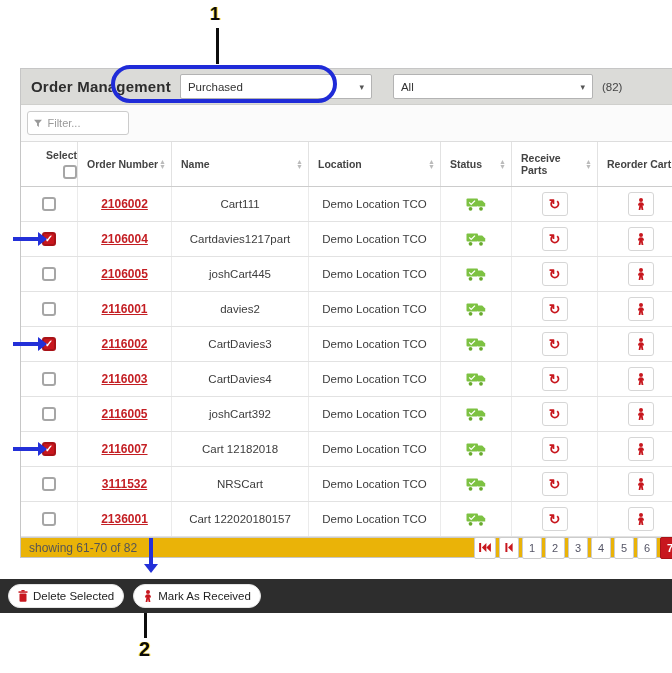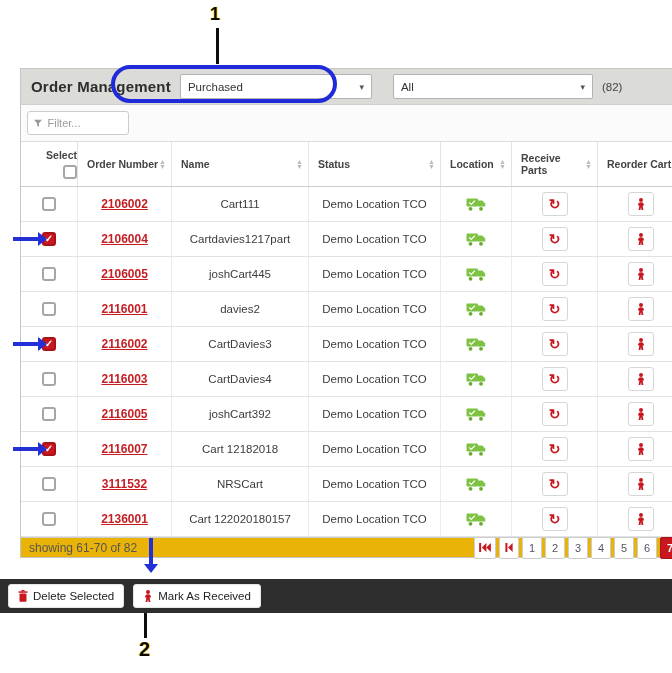--- a/index.html
+++ b/index.html
@@ -112,21 +112,21 @@
     font-size:11px; color:#556; cursor:pointer; padding:0 4px;
     font-family:"Liberation Sans", sans-serif;
   }
   .page-btn.active { background:#c8171e; border-color:#a91217; color:#fff; font-weight:bold; }
   
   #action-bar {
     position:absolute; left:0; top:579px; width:672px; height:34px;
     background:#2d2d2d; display:flex; align-items:center; padding-left:8px; gap:9px;
   }
   .action-btn {
-    height:24px; background:#fff; border:1px solid #e5e5e5; border-radius:3px;
+    height:24px; background:#fff; border:1px solid #e5e5e5; border-radius:12px;
     display:flex; align-items:center; gap:5px; padding:0 9px;
     font-size:11.5px; color:#222; cursor:pointer; font-family:"Liberation Sans", sans-serif;
   }
 </style>
 </head>
 <body>
 
 <div id="callout1" class="callout-num">1</div>
 <div id="line1" class="callout-line"></div>
 <div id="oval1"></div>
@@ -168,28 +168,28 @@
         </span>
     </div>
     <div class="th">
       <span>Name</span>
       <span class="sort-icon">
           <span>▲</span>
           <span>▼</span>
         </span>
     </div>
     <div class="th">
-      <span>Status</span>
+      <span>Location</span>
       <span class="sort-icon">
           <span>▲</span>
           <span>▼</span>
         </span>
     </div>
     <div class="th">
-      <span>Location</span>
+      <span>Status</span>
       <span class="sort-icon">
           <span>▲</span>
           <span>▼</span>
         </span>
     </div>
     <div class="th">
       <span>Receive Parts</span>
       <span class="sort-icon">
           <span>▲</span>
           <span>▼</span>

